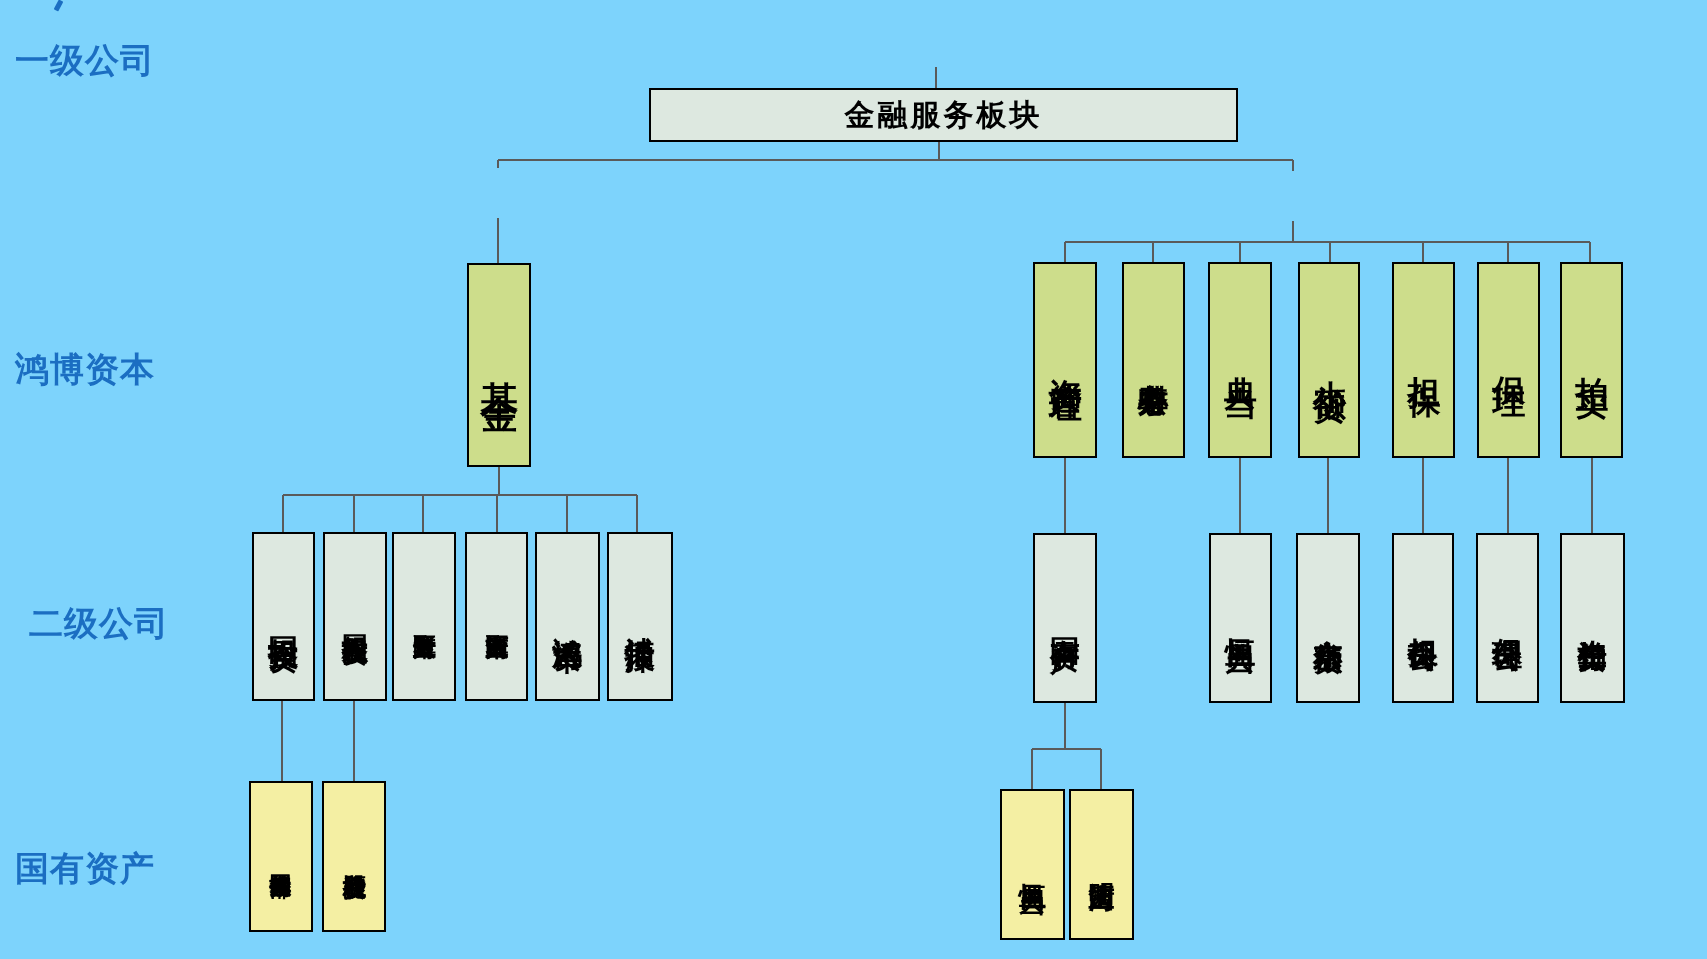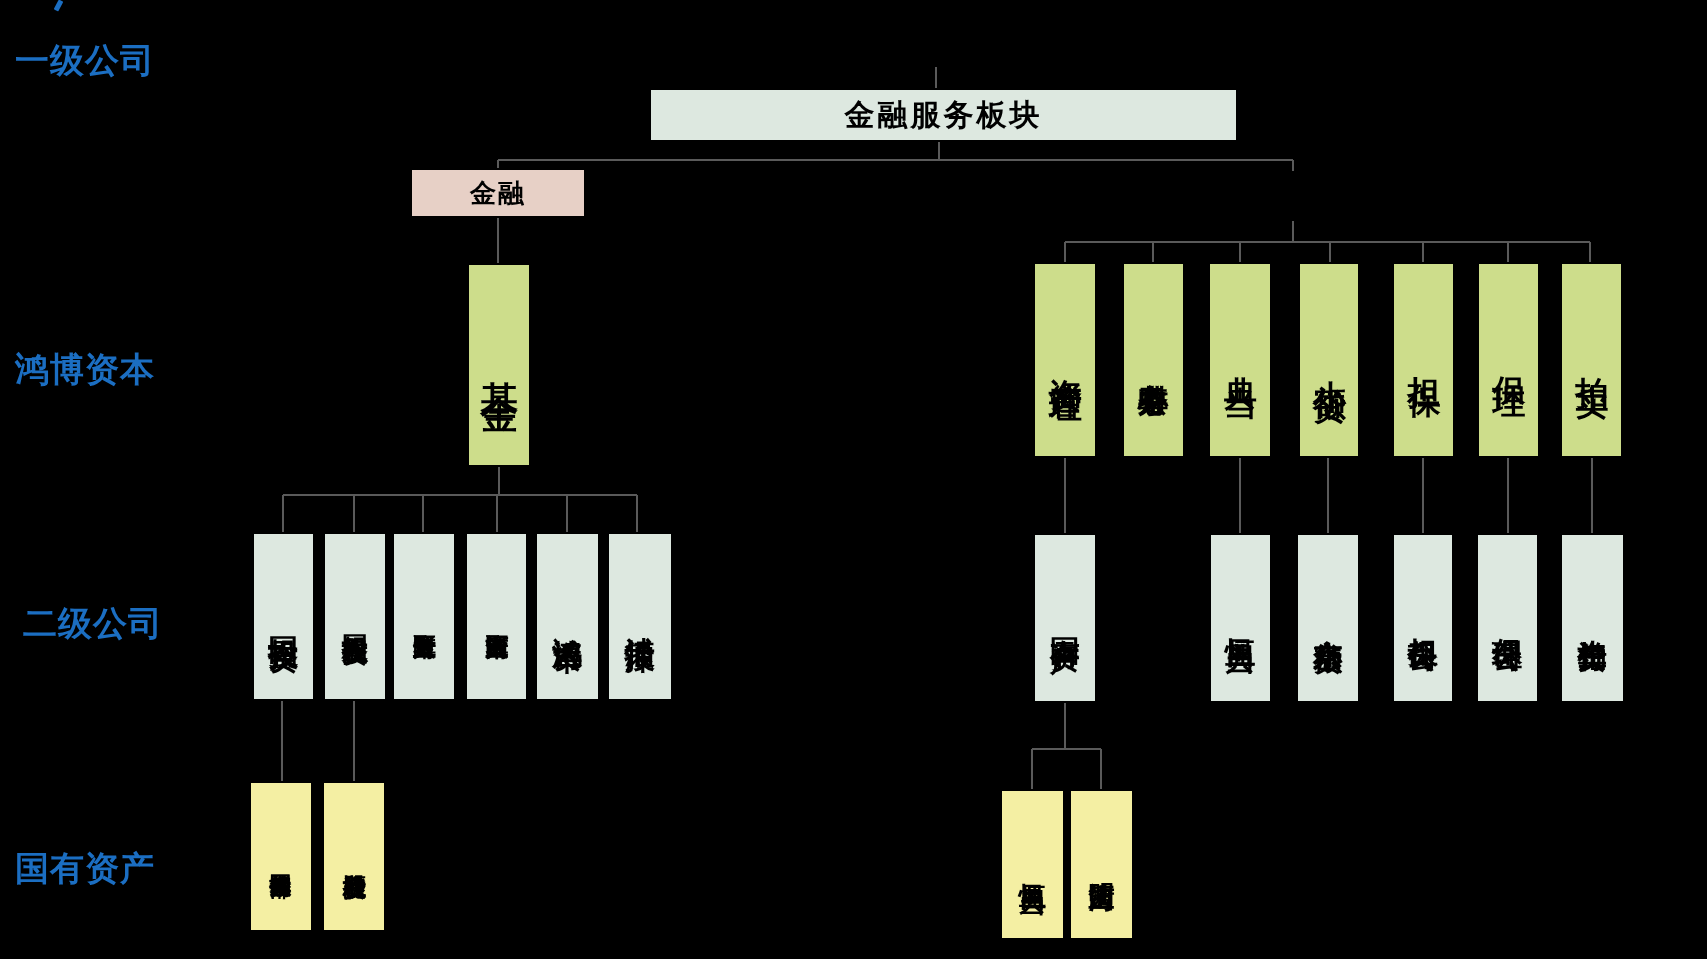--- a/index.html
+++ b/index.html
@@ -1,17 +1,17 @@
 <!DOCTYPE html>
 <html><head>
 <meta charset="utf-8">
 <style>
   html,body{margin:0;padding:0;background:#ffffff;}
   .stage{
-    position:relative;width:1707px;height:959px;background:#000000;overflow:hidden;
+    position:relative;width:1707px;height:959px;background:#7dd3fc;overflow:hidden;
     font-family:"Liberation Sans","DejaVu Sans",sans-serif;color:#000;
   }
   .node{
     position:absolute;box-sizing:border-box;border:2px solid #000;
     display:flex;align-items:center;justify-content:center;
     font-weight:700;text-align:center;
   }
   .fill-root{background:#fec101;}
   .fill-sector{background:#dde8e0;}
   .fill-branch{background:#e7d0c6;}
@@ -84,30 +84,27 @@
       <line x1="1592" y1="458" x2="1592" y2="533"></line>
       <line x1="1065" y1="703" x2="1065" y2="749"></line>
       <line x1="1032" y1="749" x2="1101" y2="749"></line>
       <line x1="1032" y1="749" x2="1032" y2="789"></line>
       <line x1="1101" y1="749" x2="1101" y2="789"></line>
     </g>
   </svg>
 
   <div class="rowlabel" style="left:15px;top:38px">一级公司</div>
   <div class="rowlabel" style="left:15px;top:347px">鸿博资本</div>
-  <div class="rowlabel" style="left:23px;top:601px">二级公司</div>
+  <div class="rowlabel" style="left:29px;top:601px">二级公司</div>
   <div class="rowlabel" style="left:15px;top:846px">国有资产</div>
 
   <div class="node fill-sector n-sector" style="left:649px;top:88px;width:589px;height:54px">
     <span>金融服务板块</span>
   </div>
 
-  <div class="node fill-branch n-branch" style="left:410px;top:168px;width:176px;height:50px">
-    <span>金融</span>
-  </div>
 
   <div class="node fill-seg" style="left:467px;top:263px;width:64px;height:204px">
     <span class="v f38">基金</span>
   </div>
   <div class="node fill-seg" style="left:1033px;top:262px;width:64px;height:196px">
     <span class="v f33">资产管理</span>
   </div>
   <div class="node fill-seg" style="left:1122px;top:262px;width:63px;height:196px">
     <span class="v f30s">财务共享中心</span>
   </div>

